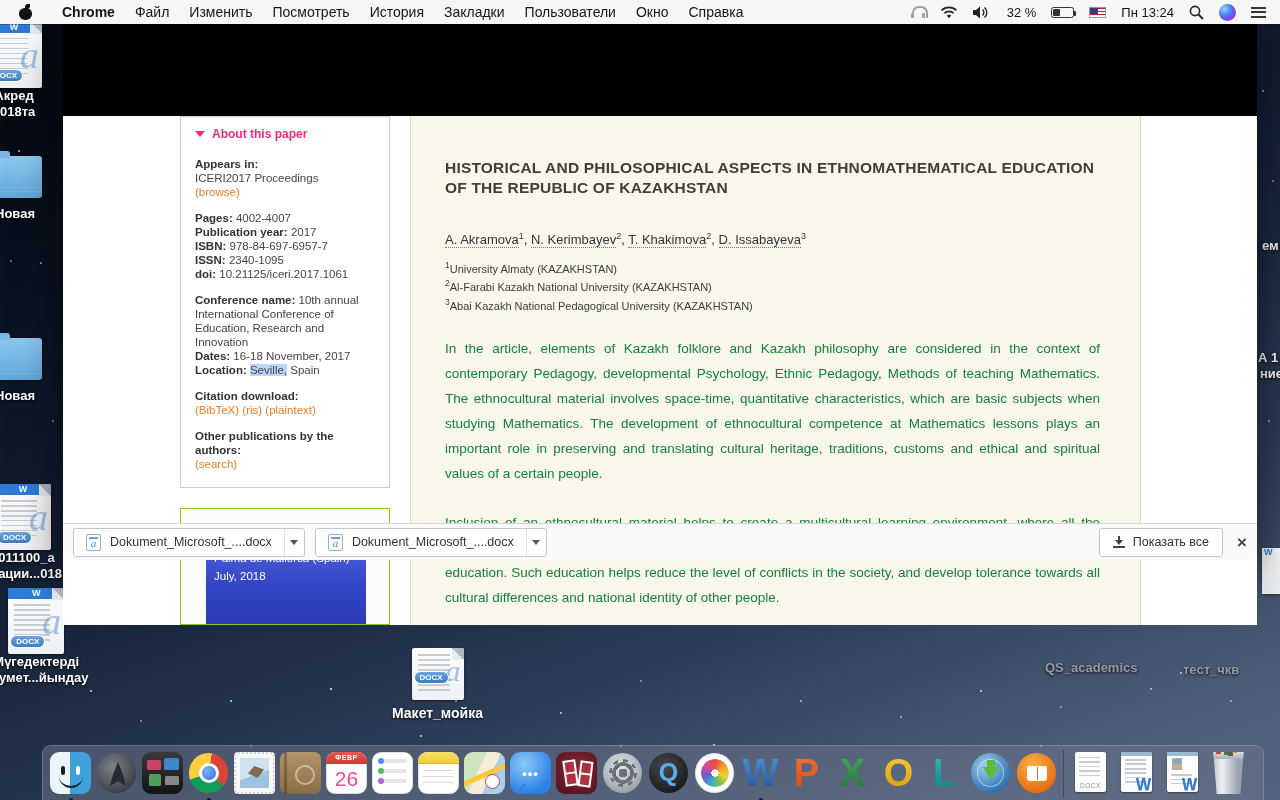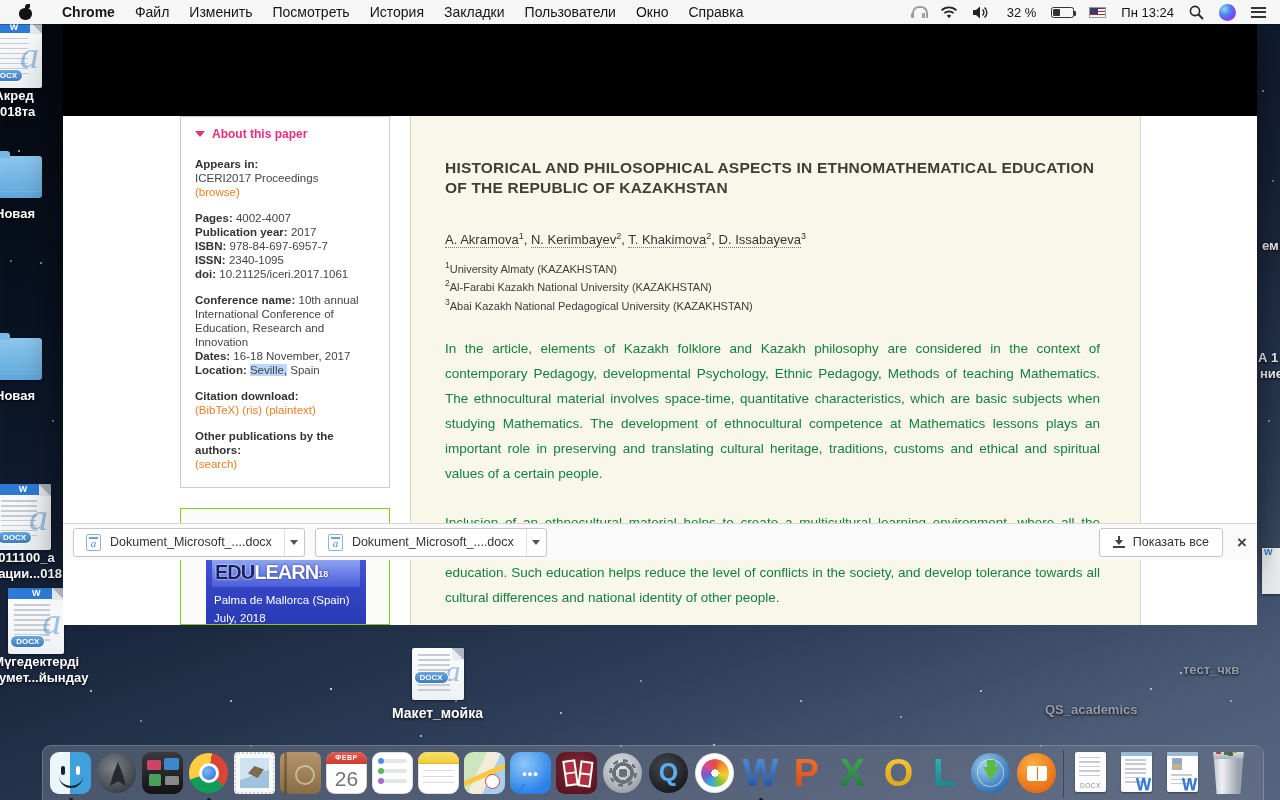--- a/index.html
+++ b/index.html
@@ -132,21 +132,21 @@
   .i-mail { background:#f8f8f6; border:2px dotted #cfd4d8; border-radius:4px; }
   .i-mail:before { content:""; position:absolute; inset:4px; background:linear-gradient(160deg,#cfe2f2 0 55%,#9fc2de 55%); }
   .i-mail:after { content:""; position:absolute; left:12px; top:12px; width:16px; height:12px; background:#7e6a4e; clip-path:polygon(0 60%,40% 0,100% 30%,60% 100%); }
   
   .i-contacts { background:linear-gradient(#b5946a,#8a6c44); border-radius:7px; }
   .i-contacts:before { content:""; position:absolute; left:4px; top:0; bottom:0; width:3px; background:rgba(0,0,0,.25); }
   .i-contacts:after { content:""; position:absolute; left:50%; top:50%; width:16px; height:16px; margin:-8px 0 0 -6px; border:2px solid rgba(255,255,255,.45); border-radius:50%; }
   
   .i-cal { background:#fff; overflow:hidden; box-shadow:inset 0 0 0 1px rgba(0,0,0,.15); }
   .i-cal .hd { height:12px; background:linear-gradient(#e85a50,#cc3a32); color:#fff; font-size:7px; font-weight:bold; text-align:center; line-height:12px; letter-spacing:.5px; }
-  .i-cal .dy { color:#737373; font-size:21px; text-align:center; line-height:29px; font-weight:300; }
+  .i-cal .dy { color:#ec4899; font-size:21px; text-align:center; line-height:29px; font-weight:300; }
   
   .i-rem { background:#fff; box-shadow:inset 0 0 0 1px rgba(0,0,0,.12); padding:7px 6px; display:flex; flex-direction:column; gap:6px; }
   .i-rem i { height:4px; border-radius:2px; background:#e4e6e8; position:relative; }
   .i-rem i:before { content:""; position:absolute; left:0; top:-1px; width:6px; height:6px; border-radius:50%; }
   .i-rem .r1:before { background:#4a90e8; } .i-rem .r2:before { background:#58b85c; } .i-rem .r3:before { background:#a868d8; }
   
   .i-notes { background:#fff; overflow:hidden; box-shadow:inset 0 0 0 1px rgba(0,0,0,.12); }
   .i-notes:before { content:""; display:block; height:11px; background:linear-gradient(#f8e06a,#f2cc3a); border-bottom:1px solid #d8b82a; }
   .i-notes:after { content:""; display:block; margin:6px 5px; height:18px; background:repeating-linear-gradient(#d8dadc 0 1.5px,transparent 1.5px 6px); }
   
@@ -302,21 +302,21 @@
 <div class="dicon" style="left:392px; top:648px; z-index:4;">
   <div class="docxicon" style="width:52px; height:52px;">
     <div class="fold"></div>
       <div class="lines" style="top:6px;"></div>
     <div class="aghost" style="font-size:30px; top:2px;">a</div>
       <div class="badge" style="bottom:16px;">DOCX</div>
   </div>
   <div class="dlabel" style="margin-top:5px; font-size:14px;">Макет_мойка</div>
 </div>
 
-<div class="dlabel gray" style="position:absolute; left:1045px; top:702px;">QS_academics</div>
+<div class="dlabel gray" style="position:absolute; left:1045px; top:660px;">QS_academics</div>
 <div class="dlabel gray" style="position:absolute; left:1183px; top:662px;">тест_чкв</div>
 
 <div class="dlabel" style="position:absolute; left:1262px; top:238px;">ем</div>
 <div class="dlabel" style="position:absolute; left:1258px; top:350px;">А 1</div>
 <div class="dlabel" style="position:absolute; left:1260px; top:366px;">ние</div>
 <div class="edge-doc"></div>
 
 <div class="window">
   <div class="black-band"></div>
 
@@ -348,21 +348,20 @@
         <span class="lnk">(plaintext)</span>
       </div>
       <div class="sb-gap"></div>
       <div style="width:150px;"><b>Other publications by the authors:</b></div>
       <div class="lnk">(search)</div>
     </div>
 
     <div class="sb-box sb-box2">
       <div class="ev-title">Upcoming event:</div>
       <div class="banner">
-        <div class="logo"><span class="edu">EDU</span><span class="learn">LEARN</span><span class="learn yr">18</span></div>
         <div class="sub">Palma de Mallorca (Spain)</div>
         <div class="sub">July, 2018</div>
       </div>
     </div>
 
     <div class="main-panel">
       <div class="paper-title">HISTORICAL AND PHILOSOPHICAL ASPECTS IN ETHNOMATHEMATICAL EDUCATION OF THE REPUBLIC OF KAZAKHSTAN</div>
       <div class="authors">
         <span class="au"><span>A. Akramova</span></span><sup>1</sup><span>, </span><span class="au"><span>N. Kerimbayev</span></span><sup>2</sup><span>, </span><span class="au"><span>T. Khakimova</span></span><sup>2</sup><span>, </span><span class="au"><span>D. Issabayeva</span></span><sup>3</sup>
       </div>

